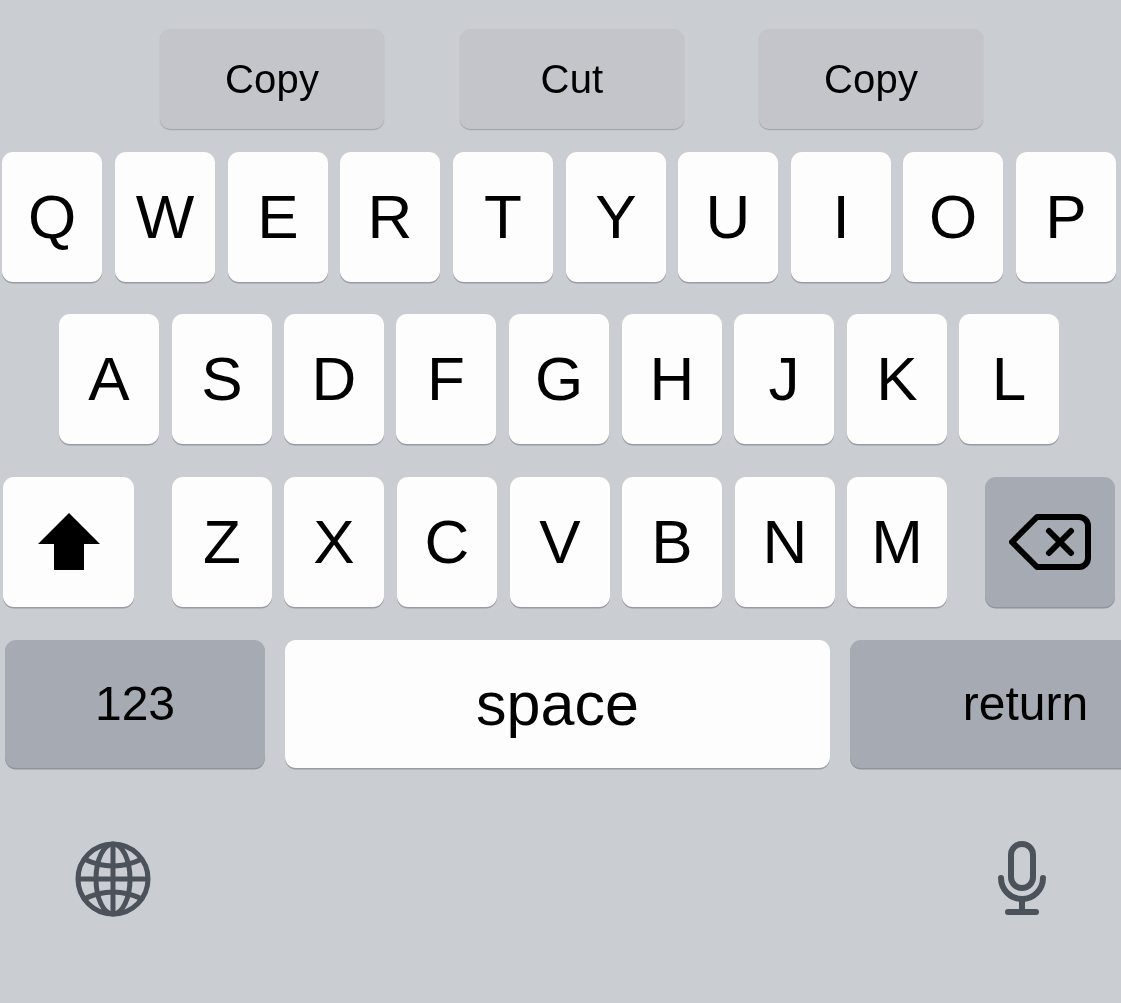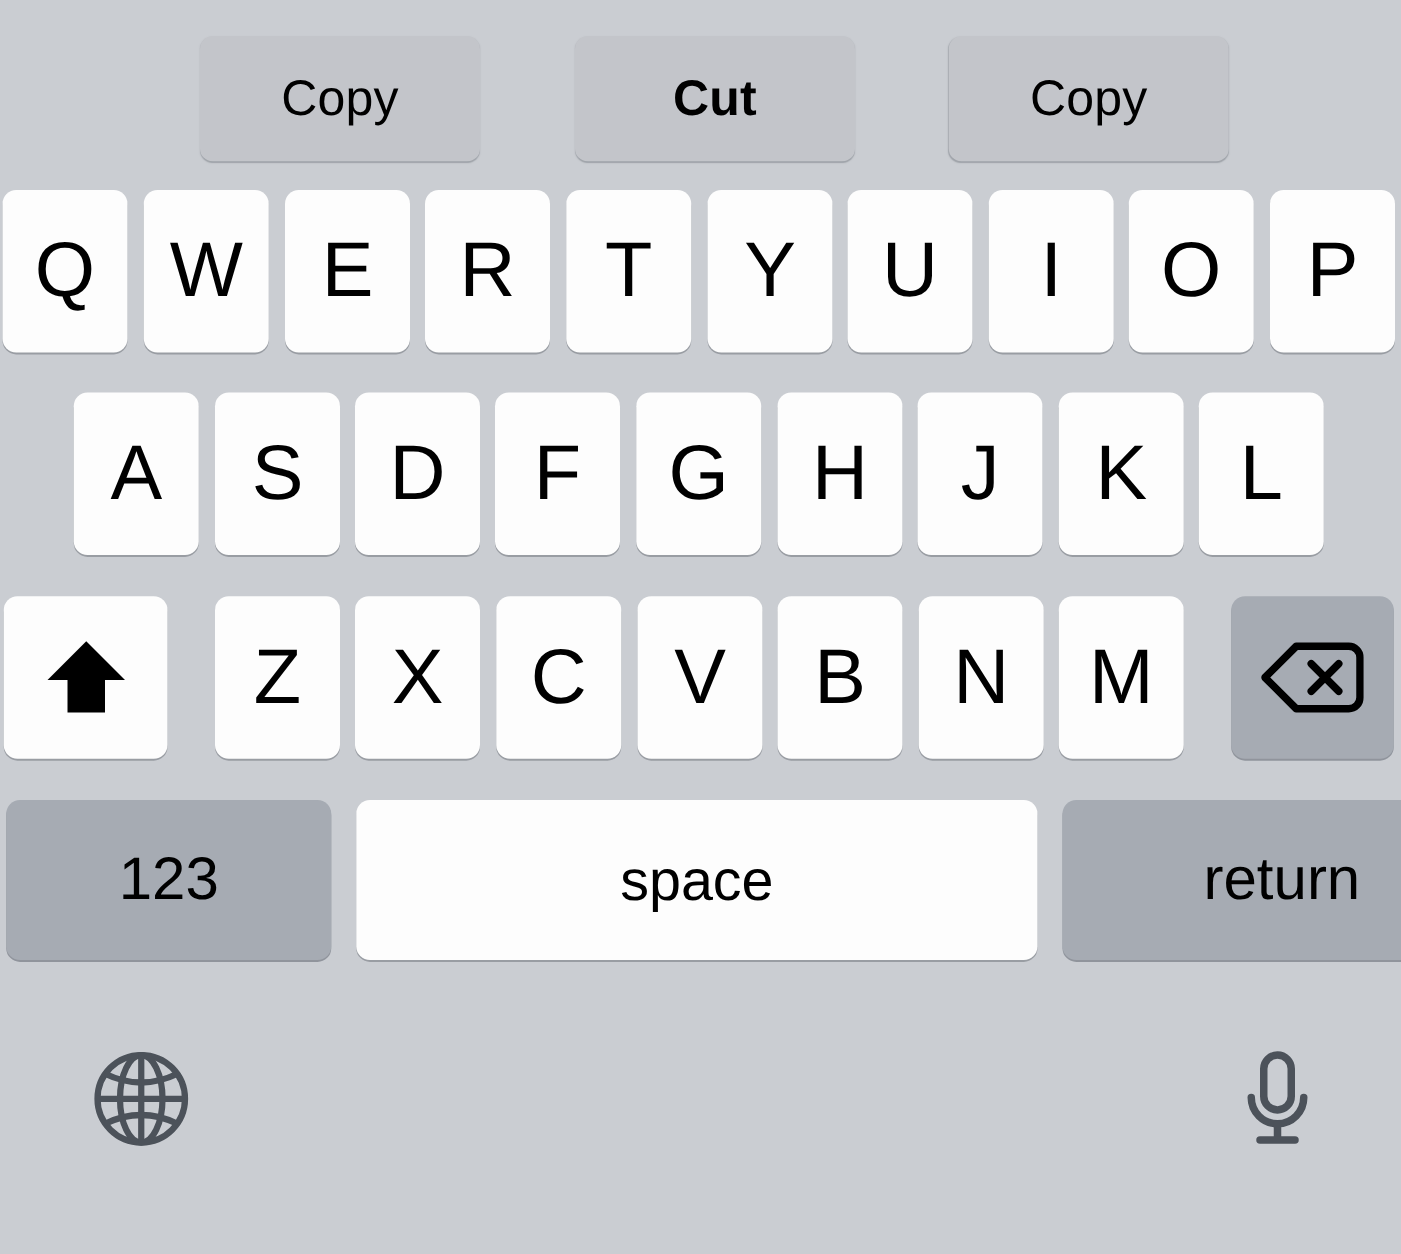--- a/index.html
+++ b/index.html
@@ -42,21 +42,21 @@
     display: flex;
     align-items: center;
     justify-content: center;
     color: #000;
     font-size: 40px;
     line-height: 1;
     letter-spacing: 0.2px;
     user-select: none;
   }
   .edit-btn.copy  { left: 147px; width: 224px; }
-  .edit-btn.cut   { left: 447px; width: 224px; font-weight: bold; }
+  .edit-btn.cut   { left: 447px; width: 224px; }
   .edit-btn.paste { left: 746px; width: 224px; }
 
   
   .row {
     position: absolute;
     left: 0;
     width: 1121px;
   }
   .row-1 { top: 152px; height: 130px; }
   .row-2 { top: 314px; height: 130px; }
@@ -99,21 +99,21 @@
   
   .row-4 .key { height: 128px; border-radius: 11px; }
   .key.numeric {
     left: 5px;
     width: 260px;
     font-size: 48px;
   }
   .key.space {
     left: 285px;
     width: 545px;
-    font-size: 46px;
+    font-size: 61px;
   }
   .key.return {
     left: 850px;
     width: 261px;
     font-size: 48px;
     padding-left: 45px;
   }
 
   
   .icon-bar {

